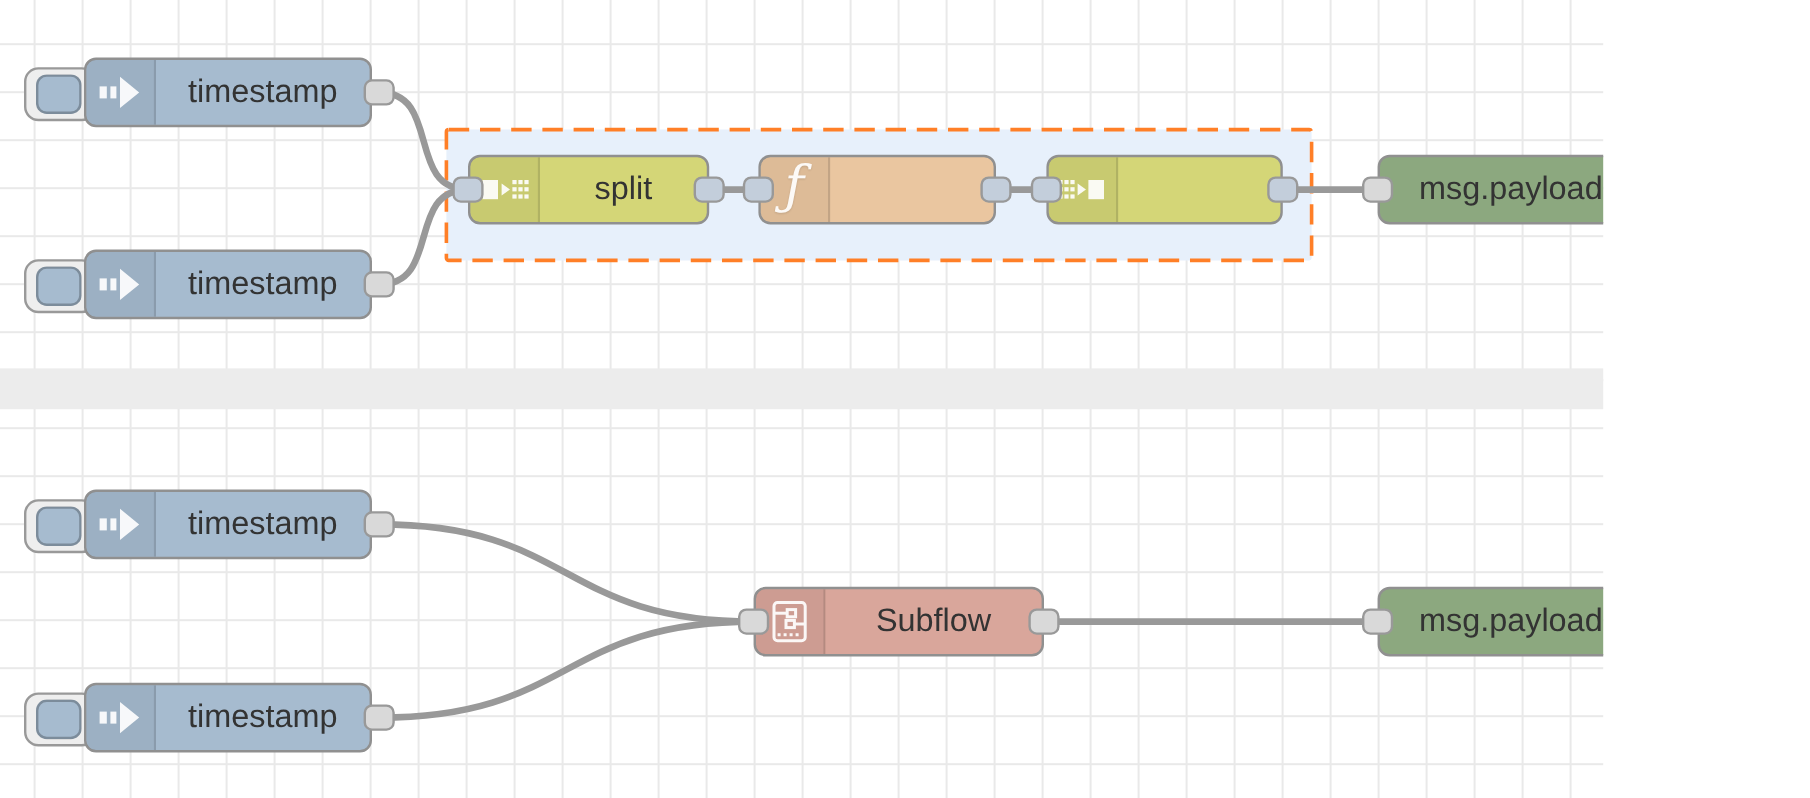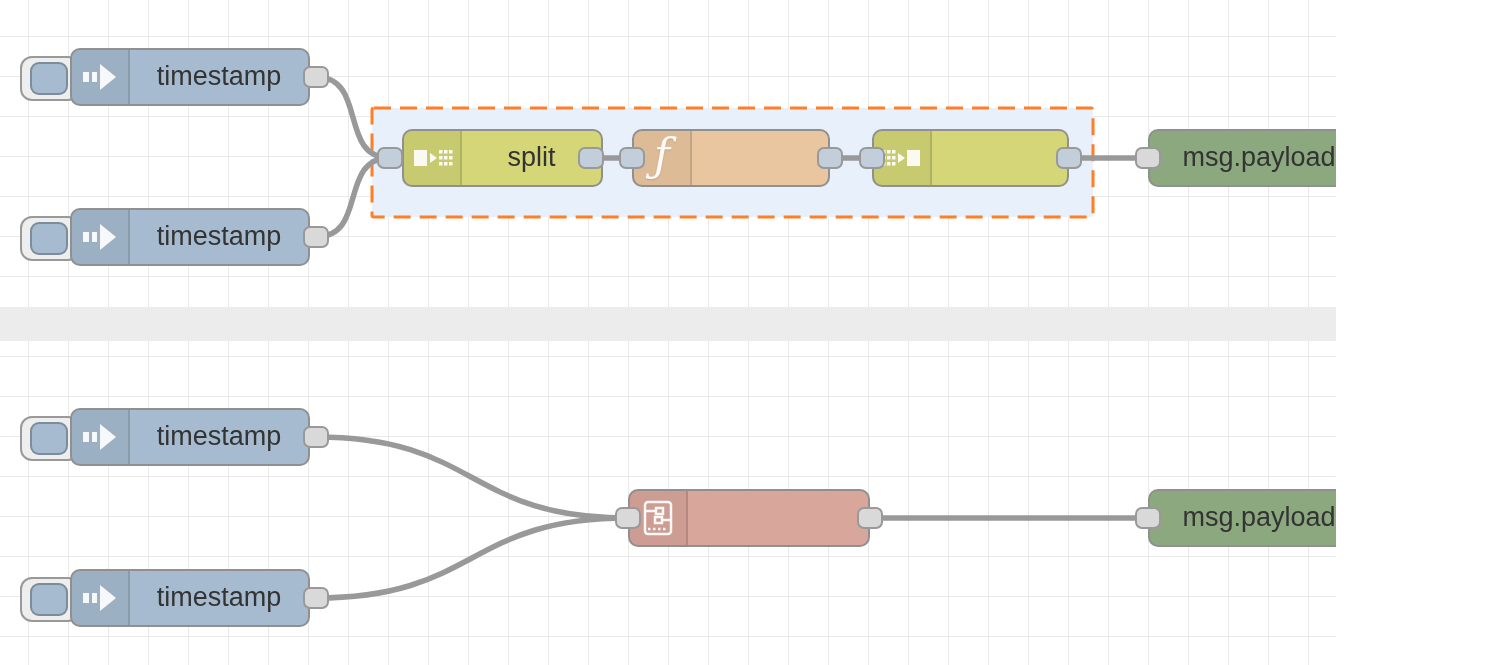--- a/index.html
+++ b/index.html
@@ -114,21 +114,21 @@
       <svg width="40" height="40" viewBox="0 0 40 40" fill="#fff" opacity="0.92">
         <rect x="3" y="15" width="6" height="10"></rect>
         <rect x="12" y="15" width="5" height="10"></rect>
         <polygon points="20,7 36,20 20,33"></polygon>
       </svg>
     </div>
     <div class="node-label">timestamp</div>
   </div>
   <div class="port" style="left:303px;top:226px"></div>
 
-  <div class="node" style="left:402px;top:129px;width:201px;background:#d4d677">
+  <div class="node" style="left:390px;top:129px;width:201px;background:#d4d677">
     <div class="icon-region left">
       <svg width="42" height="40" viewBox="0 0 42 40" fill="#fff" opacity="0.92">
         <rect x="3" y="12" width="13" height="16"></rect>
         <polygon points="19,15 26,20 19,25"></polygon>
         <rect x="28" y="12" width="3.5" height="3.5"></rect>
           <rect x="33" y="12" width="3.5" height="3.5"></rect>
           <rect x="38" y="12" width="3.5" height="3.5"></rect>
         <rect x="28" y="18" width="3.5" height="3.5"></rect>
           <rect x="33" y="18" width="3.5" height="3.5"></rect>
           <rect x="38" y="18" width="3.5" height="3.5"></rect>
@@ -219,20 +219,21 @@
     <div class="icon-region left">
       <svg width="40" height="42" viewBox="0 0 40 42" fill="none" stroke="#fff" stroke-width="2.5" opacity="0.92">
         <rect x="7" y="5" width="26" height="32" rx="3"></rect>
         <path d="M7,14 L18,14"></path>
         <rect x="18" y="11" width="7" height="6"></rect>
         <path d="M33,23 L24,23"></path>
         <rect x="17" y="20" width="7" height="6"></rect>
         <path d="M10,32 L30,32" stroke-dasharray="2.5 2.5"></path>
       </svg>
     </div>
+    <div class="node-label">Subflow</div>
   </div>
   <div class="port" style="left:615px;top:507px"></div>
   <div class="port" style="left:857px;top:507px"></div>
 
   <div class="toggle-outer" style="left:1399px;top:492px"></div>
   <div class="toggle-inner" style="left:1432px;top:499px;background:#8ca87f"></div>
   <div class="node" style="left:1148px;top:489px;width:280px;background:#8ca87f">
     <div class="node-label">msg.payload</div>
     <div class="icon-region right">
       <svg width="36" height="40" viewBox="0 0 36 40" fill="#fff" opacity="0.92">

